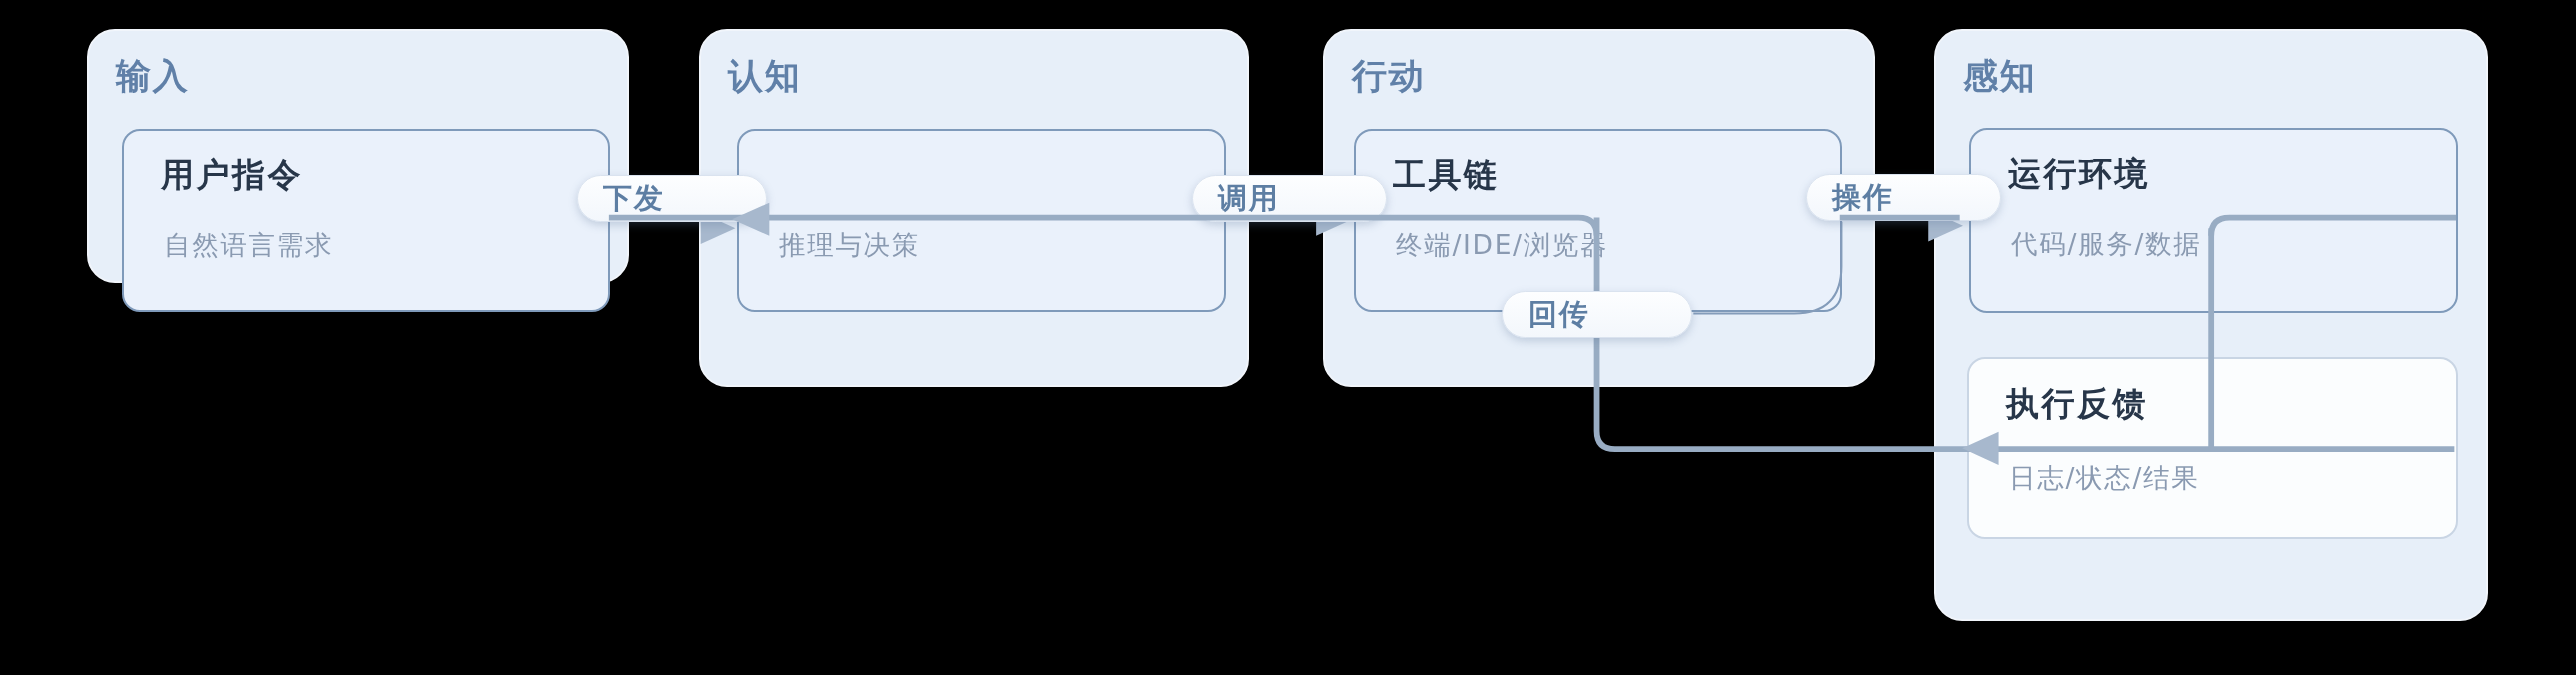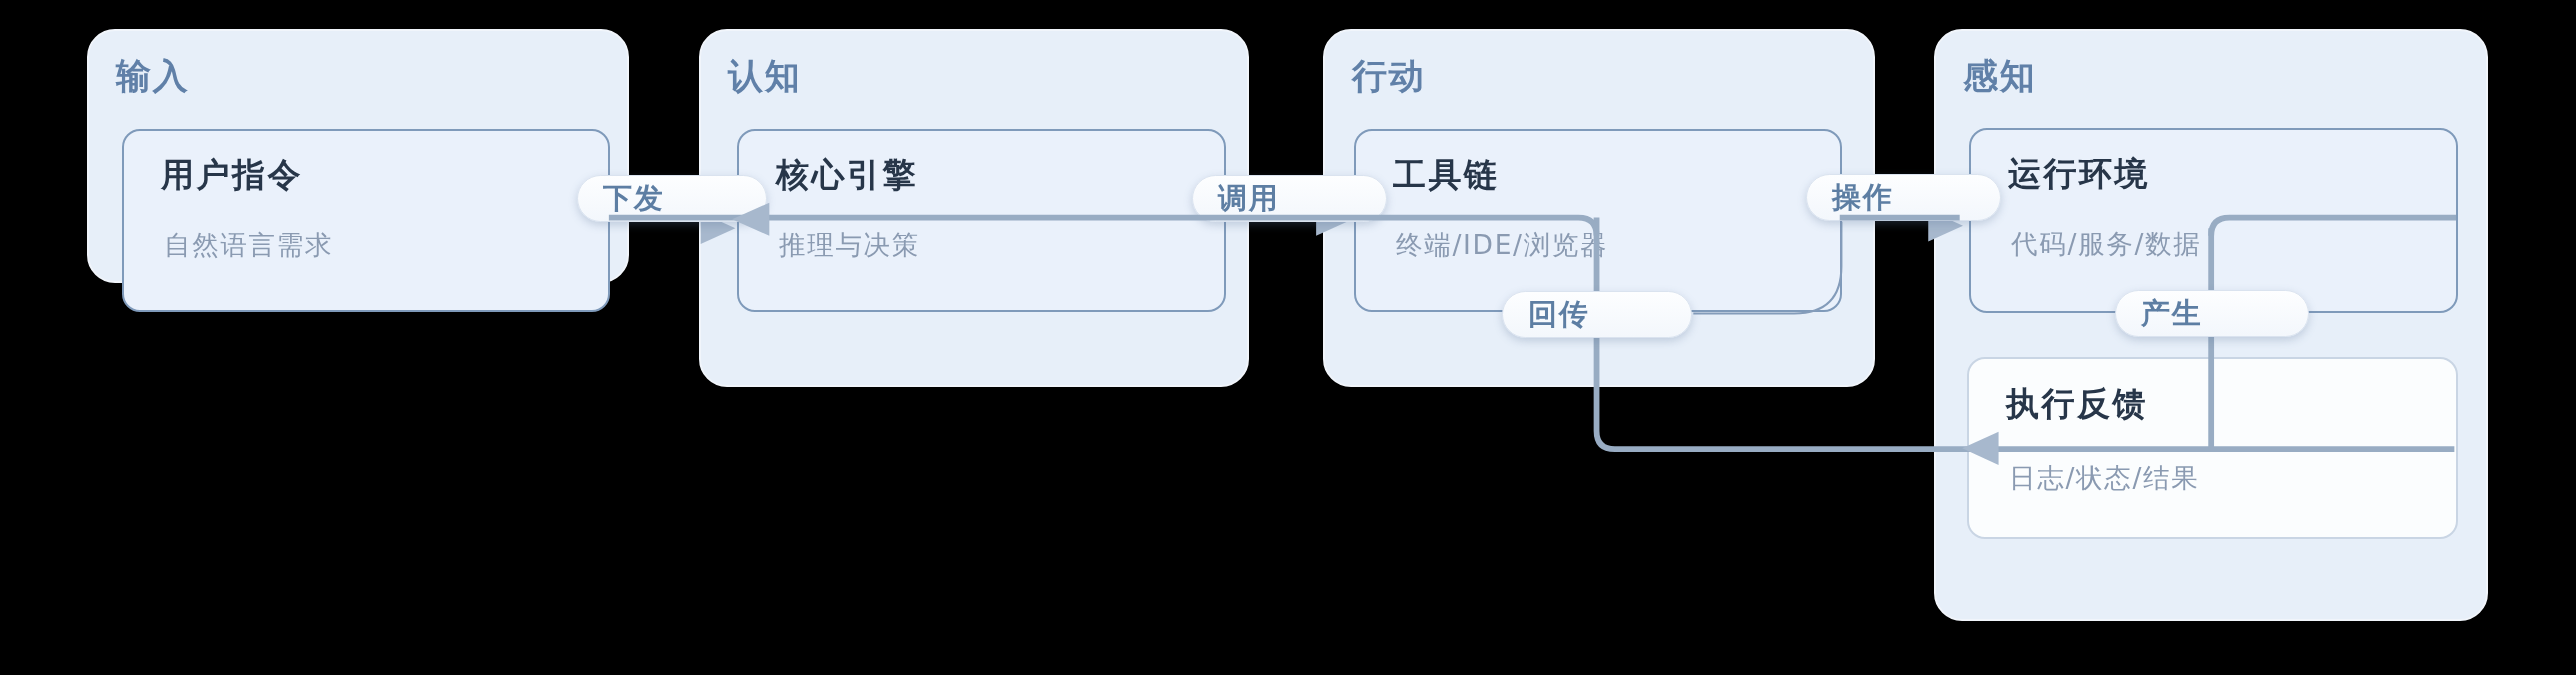--- a/index.html
+++ b/index.html
@@ -65,21 +65,20 @@
     <div class="group-label">输入</div>
     <div class="card c1">
       <div class="card-title">用户指令</div>
       <div class="card-subtitle">自然语言需求</div>
     </div>
   </div>
 
   <div class="group g2">
     <div class="group-label">认知</div>
     <div class="card c2">
-      <div class="card-title">核心引擎</div>
       <div class="card-subtitle">推理与决策</div>
     </div>
   </div>
 
   <div class="group g3">
     <div class="group-label">行动</div>
     <div class="card c3">
       <div class="card-title">工具链</div>
       <div class="card-subtitle">终端/IDE/浏览器</div>
     </div>
@@ -114,23 +113,20 @@
 
   <div class="pill p-xiafa">
     <span>下发</span>
   </div>
   <div class="pill p-diaoyong">
     <span>调用</span>
   </div>
   <div class="pill p-caozuo">
     <span>操作</span>
   </div>
-  <div class="pill p-chansheng">
-    <span>产生</span>
-  </div>
   <div class="pill p-huichuan">
     <span>回传</span>
   </div>
 
   <svg class="layer layer-over" viewBox="0 0 3112 816">
     <path class="edge-line" d="M735,263 H1907 Q1929,263 1929,285"></path>
     <path class="edge-line" d="M2223,263 H2368"></path>
     <path class="edge-line" d="M2968,263 H2694 Q2672,263 2672,285"></path>
 
     <polygon class="edge-head" points="884,265 929,245 929,285"></polygon>

